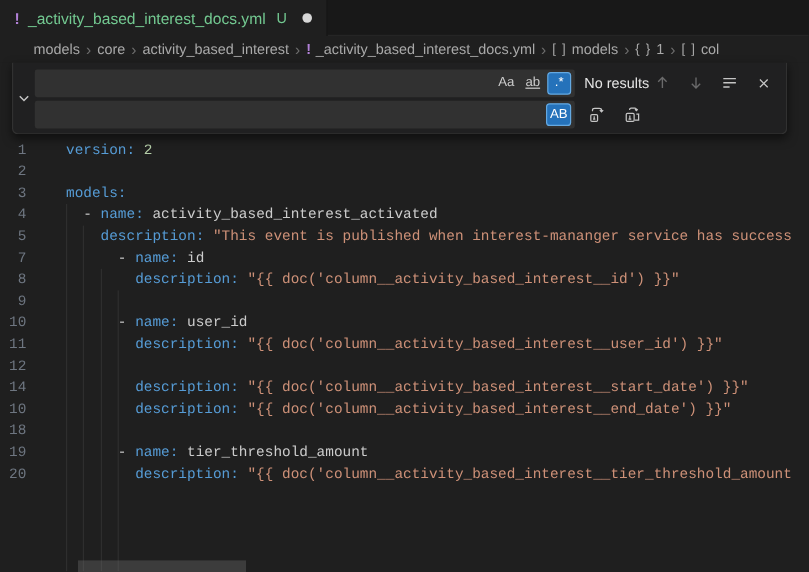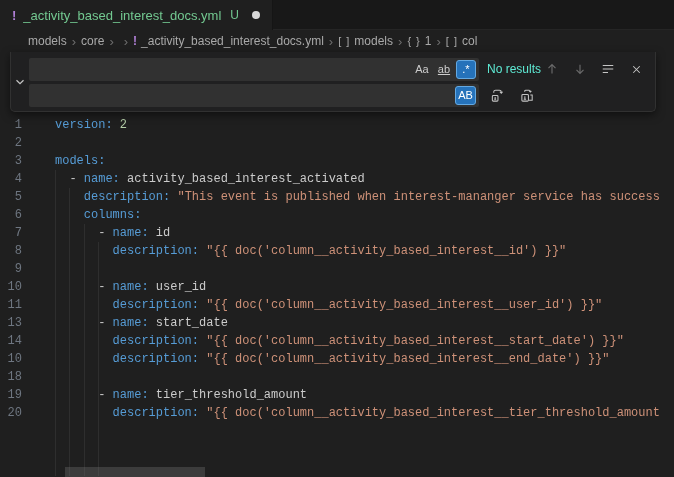--- a/index.html
+++ b/index.html
@@ -56,21 +56,21 @@
   .fw-row { display:flex; align-items:center; height:26px; }
   .fw-input { position:relative; width:450px; height:23px; background:#313131; border-radius:2px;
               color:#cccccc; font-size:12px; line-height:23px; padding:0 6px; white-space:pre;
               overflow:hidden; cursor:text; }
   .fw-input.replace { padding-right:34px; }
   .fw-opts { position:absolute; right:3px; top:2px; display:flex; gap:2px; }
   .fw-opt { min-width:20px; height:19px; display:flex; align-items:center; justify-content:center;
             border-radius:3px; color:#cccccc; font-size:11px; cursor:pointer; padding:0 2px; }
   .fw-opt.active { background:#2572ba; border:1px solid #64a9e2; color:#ffffff; }
   .fw-opt .ww { text-decoration:underline; }
-  .no-results { color:#5eead4; font-size:12px; margin-left:8px; white-space:nowrap; }
+  .no-results { color:#e5e5e5; font-size:12px; margin-left:8px; white-space:nowrap; }
   .fw-nav { margin-left:auto; display:flex; align-items:center; gap:6px; padding-right:4px; }
   .icon-btn { width:22px; height:22px; display:flex; align-items:center; justify-content:center;
               border-radius:4px; cursor:pointer; }
   .icon-btn.disabled { opacity:.45; cursor:default; }
   .fw-replace-actions { display:flex; align-items:center; gap:8px; margin-left:8px; }
   svg { display:block; }
 </style>
 </head>
 <body>
 
@@ -87,20 +87,23 @@
 
   <div class="breadcrumbs">
       <span class="bc-item">
         <span>models</span>
       </span>
       <span class="bc-sep">›</span>
       <span class="bc-item">
         <span>core</span>
       </span>
       <span class="bc-sep">›</span>
+      <span class="bc-item">
+        <span>activity_based_interest</span>
+      </span>
       <span class="bc-sep">›</span>
       <span class="bc-item">
         <span class="bc-file-icon">!</span>
         <span>_activity_based_interest_docs.yml</span>
       </span>
       <span class="bc-sep">›</span>
       <span class="bc-item">
         <span class="bc-symbol">[ ]</span>
         <span>models</span>
       </span>
@@ -123,27 +126,26 @@
           <div class="guide g2"></div>
         <div class="guide g4"></div>
           <div class="guide g6"></div>
       </div>
       <div id="lines">
           <div class="line"><span class="ln">1</span><span class="code"><span class="tok-key">version:</span><span class="tok-plain"> </span><span class="tok-num">2</span></span></div>
           <div class="line"><span class="ln">2</span><span class="code"></span></div>
           <div class="line"><span class="ln">3</span><span class="code"><span class="tok-key">models:</span></span></div>
           <div class="line"><span class="ln">4</span><span class="code"><span class="tok-plain">  - </span><span class="tok-key">name:</span><span class="tok-plain"> activity_based_interest_activated</span></span></div>
           <div class="line"><span class="ln">5</span><span class="code"><span class="tok-plain">    </span><span class="tok-key">description:</span><span class="tok-plain"> </span><span class="tok-str">"This event is published when interest-mananger service has success</span></span></div>
-          <div class="line"><span class="ln">6</span><span class="code"><span class="tok-plain">    </span><span class="tok-key">columns:</span></span></div>
           <div class="line"><span class="ln">7</span><span class="code"><span class="tok-plain">      - </span><span class="tok-key">name:</span><span class="tok-plain"> id</span></span></div>
           <div class="line"><span class="ln">8</span><span class="code"><span class="tok-plain">        </span><span class="tok-key">description:</span><span class="tok-plain"> </span><span class="tok-str">"{{ doc('column__activity_based_interest__id') }}"</span></span></div>
           <div class="line"><span class="ln">9</span><span class="code"></span></div>
           <div class="line"><span class="ln">10</span><span class="code"><span class="tok-plain">      - </span><span class="tok-key">name:</span><span class="tok-plain"> user_id</span></span></div>
           <div class="line"><span class="ln">11</span><span class="code"><span class="tok-plain">        </span><span class="tok-key">description:</span><span class="tok-plain"> </span><span class="tok-str">"{{ doc('column__activity_based_interest__user_id') }}"</span></span></div>
-          <div class="line"><span class="ln">13</span><span class="code"><span class="tok-plain">      - </span><span class="tok-key">name:</span><span class="tok-plain"> start_date</span></span></div>
+          <div class="line"><span class="ln">12</span><span class="code"></span></div>
           <div class="line"><span class="ln">14</span><span class="code"><span class="tok-plain">        </span><span class="tok-key">description:</span><span class="tok-plain"> </span><span class="tok-str">"{{ doc('column__activity_based_interest__start_date') }}"</span></span></div>
           <div class="line"><span class="ln">10</span><span class="code"><span class="tok-plain">        </span><span class="tok-key">description:</span><span class="tok-plain"> </span><span class="tok-str">"{{ doc('column__activity_based_interest__end_date') }}"</span></span></div>
           <div class="line"><span class="ln">18</span><span class="code"></span></div>
           <div class="line"><span class="ln">19</span><span class="code"><span class="tok-plain">      - </span><span class="tok-key">name:</span><span class="tok-plain"> tier_threshold_amount</span></span></div>
           <div class="line"><span class="ln">20</span><span class="code"><span class="tok-plain">        </span><span class="tok-key">description:</span><span class="tok-plain"> </span><span class="tok-str">"{{ doc('column__activity_based_interest__tier_threshold_amount</span></span></div>
         </div>
     </div>
     <div class="hscroll-slider"></div>
   </div>
 

